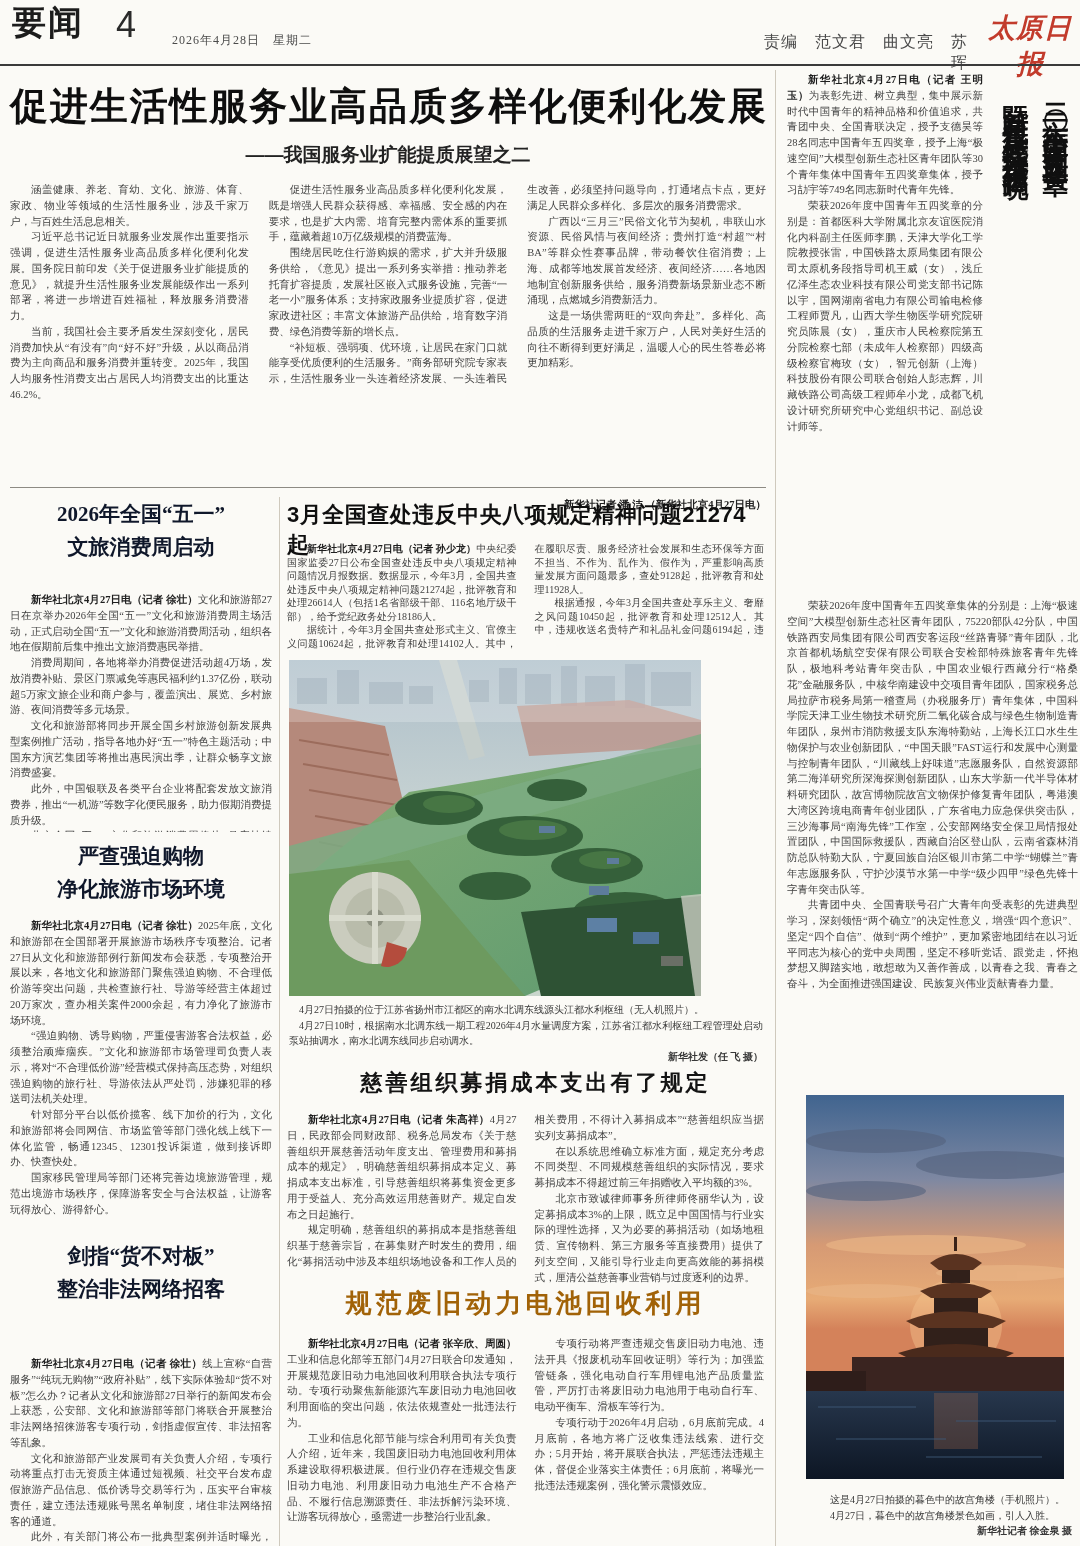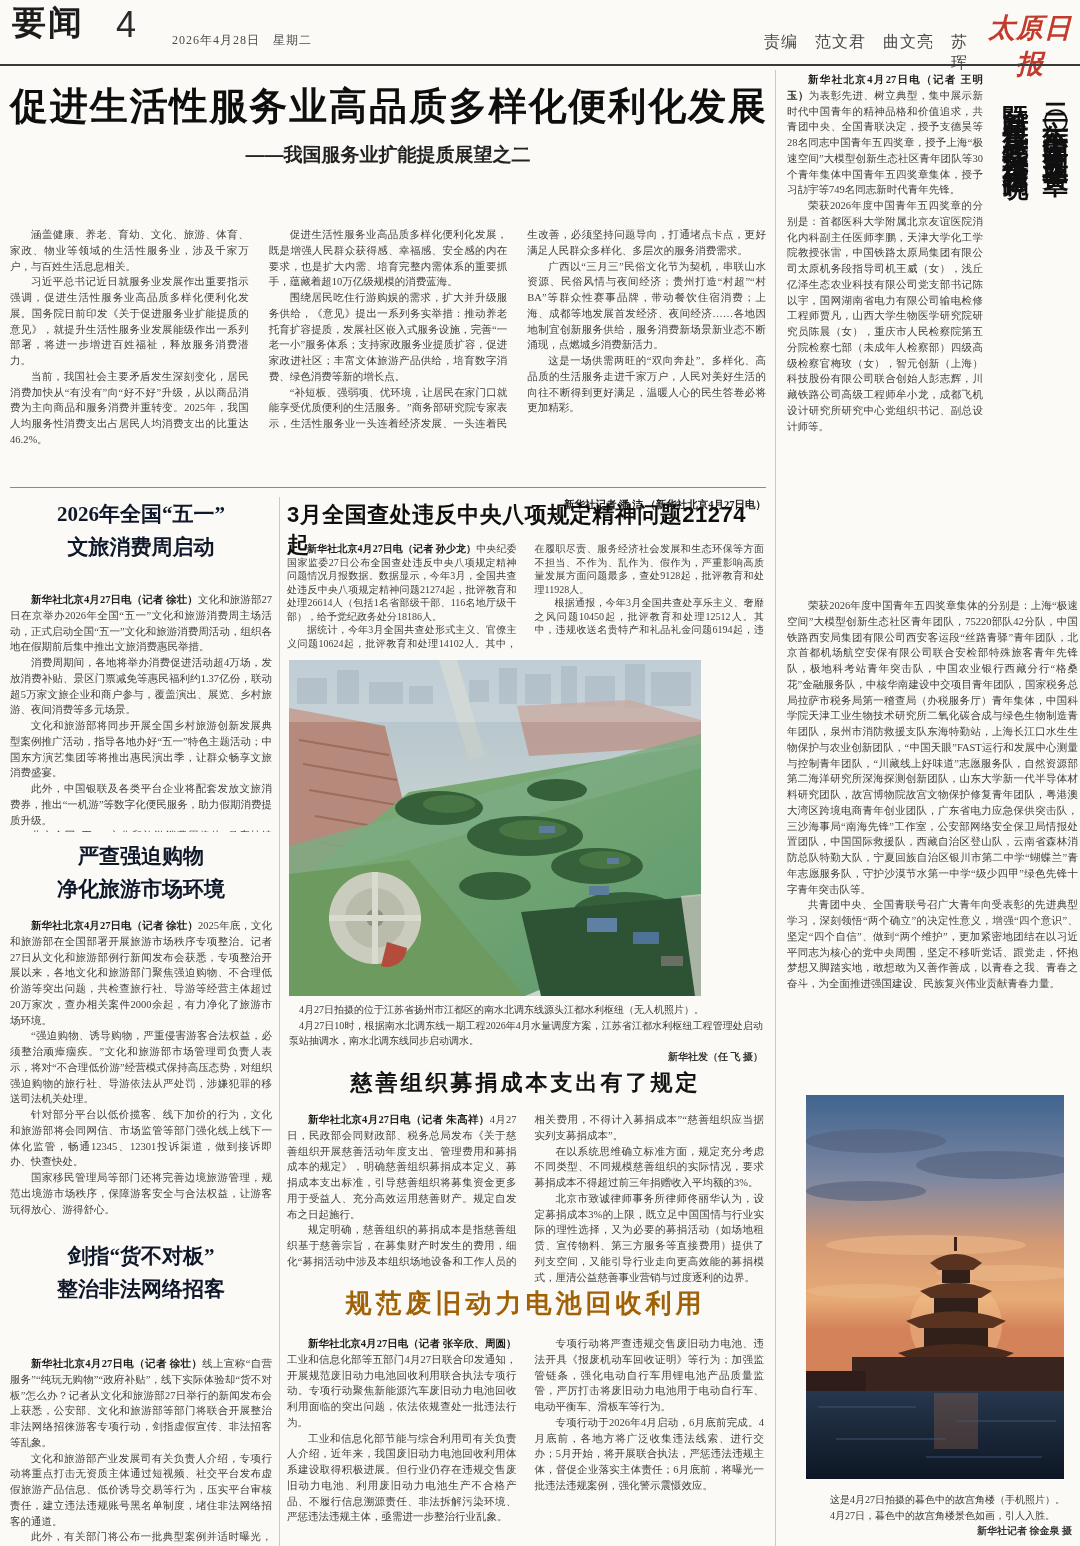--- a/index.html
+++ b/index.html
@@ -23,42 +23,42 @@
   .main-headline{left:10px;top:82px;width:756px;font-family:"Liberation Sans","DejaVu Sans",sans-serif;
                  font-weight:900;font-size:38px;line-height:1.3;color:#0e0e0e;
                  text-align:justify;text-align-last:justify;}
   .main-sub{left:10px;top:142px;width:756px;font-family:"Liberation Sans","DejaVu Sans",sans-serif;
             font-weight:700;font-size:19px;color:#222;text-align:center;}
   .body-text{font-size:10.5px;line-height:1.5;text-align:justify;overflow:hidden;color:#3f3f3f;}
   .body-text p{margin:0;text-indent:2em;}
   .body-text b{color:#1f1f1f;}
   .cols-3{column-count:3;column-gap:20px;}
   .cols-2{column-count:2;column-gap:18px;}
-  .main-body{left:10px;top:182px;width:756px;height:298px;margin-top:45px;}
+  .main-body{left:10px;top:182px;width:756px;height:298px;}
   .byline{text-align:right;text-indent:0 !important;margin-top:4px !important;font-weight:bold;color:#222;}
 
   
   .left-title{width:262px;font-weight:700;font-size:21px;color:#0f172a;text-align:center;line-height:1.55;}
   .la-title{left:10px;top:498px;}
   .lb-title{left:10px;top:840px;}
   .lc-title{left:10px;top:1240px;}
   .la-body{left:10px;top:592px;width:262px;height:240px;}
   .lb-body{left:10px;top:918px;width:262px;height:314px;}
   .lc-body{left:10px;top:1356px;width:262px;height:188px;}
 
   
   .mid-headline{left:287px;top:500px;width:477px;font-family:"Liberation Sans","DejaVu Sans",sans-serif;
                 font-weight:900;font-size:22px;color:#0f0f0f;letter-spacing:0.5px;}
   .mid-body{left:287px;top:542px;width:477px;height:112px;font-size:10px;line-height:1.35;}
   .photo1{left:289px;top:660px;width:412px;height:336px;}
   .caption{font-size:10px;line-height:1.55;color:#383838;text-align:justify;}
   .caption p{margin:0;text-indent:1em;}
   .caption .credit{font-weight:bold;text-indent:0;text-align:right;}
   .cap1{left:289px;top:1002px;width:474px;}
-  .charity-headline{left:287px;top:1068px;width:477px;font-family:"Liberation Sans","DejaVu Sans",sans-serif;
+  .charity-headline{left:297px;top:1068px;width:477px;font-family:"Liberation Sans","DejaVu Sans",sans-serif;
                     font-weight:700;font-size:22px;letter-spacing:3px;color:#141414;text-align:center;}
   .charity-body{left:287px;top:1112px;width:477px;height:178px;}
   .battery-headline{left:287px;top:1286px;width:477px;font-family:"Liberation Sans","DejaVu Sans",sans-serif;
                     font-weight:800;font-size:26px;letter-spacing:4px;color:#a16207;text-align:center;}
   .battery-body{left:287px;top:1336px;width:477px;height:208px;}
 
   
   .award-top{left:787px;top:72px;width:196px;height:522px;}
   .vert-title{left:990px;top:84px;width:88px;height:516px;writing-mode:vertical-rl;text-orientation:upright;
               font-family:"Liberation Sans","DejaVu Sans",sans-serif;font-weight:900;color:#101010;}
@@ -231,21 +231,21 @@
   <div class="abs body-text cols-2 charity-body">
       <p><b>新华社北京4月27日电（记者 朱高祥）</b>4月27日，民政部会同财政部、税务总局发布《关于慈善组织开展慈善活动年度支出、管理费用和募捐成本的规定》，明确慈善组织募捐成本定义、募捐成本支出标准，引导慈善组织将募集资金更多用于受益人、充分高效运用慈善财产。规定自发布之日起施行。</p>
       <p>规定明确，慈善组织的募捐成本是指慈善组织基于慈善宗旨，在募集财产时发生的费用，细化“募捐活动中涉及本组织场地设备和工作人员的相关费用，不得计入募捐成本”“慈善组织应当据实列支募捐成本”。</p>
       <p>在以系统思维确立标准方面，规定充分考虑不同类型、不同规模慈善组织的实际情况，要求募捐成本不得超过前三年捐赠收入平均额的3%。</p>
       <p>北京市致诚律师事务所律师佟丽华认为，设定募捐成本3%的上限，既立足中国国情与行业实际的理性选择，又为必要的募捐活动（如场地租赁、宣传物料、第三方服务等直接费用）提供了列支空间，又能引导行业走向更高效能的募捐模式，厘清公益慈善事业营销与过度逐利的边界。</p>
     </div>
 
   <h2 class="abs battery-headline" style="margin:0;">规范废旧动力电池回收利用</h2>
   <div class="abs body-text cols-2 battery-body">
       <p><b>新华社北京4月27日电（记者 张辛欣、周圆）</b>工业和信息化部等五部门4月27日联合印发通知，开展规范废旧动力电池回收利用联合执法专项行动。专项行动聚焦新能源汽车废旧动力电池回收利用面临的突出问题，依法依规查处一批违法行为。</p>
-      <p>工业和信息化部节能与综合利用司有关负责人介绍，近年来，我国废旧动力电池回收利用体系建设取得积极进展。但行业仍存在违规交售废旧动力电池、利用废旧动力电池生产不合格产品、不履行信息溯源责任、非法拆解污染环境、严惩违法违规主体，亟需进一步整治行业乱象。</p>
+      <p>工业和信息化部节能与综合利用司有关负责人介绍，近年来，我国废旧动力电池回收利用体系建设取得积极进展。但行业仍存在违规交售废旧动力电池、利用废旧动力电池生产不合格产品、不履行信息溯源责任、非法拆解污染环境、让游客玩得放心，亟需进一步整治行业乱象。</p>
       <p>专项行动将严查违规交售废旧动力电池、违法开具《报废机动车回收证明》等行为；加强监管链条，强化电动自行车用锂电池产品质量监管，严厉打击将废旧动力电池用于电动自行车、电动平衡车、滑板车等行为。</p>
       <p>专项行动于2026年4月启动，6月底前完成。4月底前，各地方将广泛收集违法线索、进行交办；5月开始，将开展联合执法，严惩违法违规主体，督促企业落实主体责任；6月底前，将曝光一批违法违规案例，强化警示震慑效应。</p>
     </div>
 
   <div class="abs body-text award-top">
       <p><b>新华社北京4月27日电（记者 王明玉）</b>为表彰先进、树立典型，集中展示新时代中国青年的精神品格和价值追求，共青团中央、全国青联决定，授予支德昊等28名同志中国青年五四奖章，授予上海“极速空间”大模型创新生态社区青年团队等30个青年集体中国青年五四奖章集体，授予习劼宇等749名同志新时代青年先锋。</p>
       <p>荣获2026年度中国青年五四奖章的分别是：首都医科大学附属北京友谊医院消化内科副主任医师李鹏，天津大学化工学院教授张雷，中国铁路太原局集团有限公司太原机务段指导司机王威（女），浅丘亿泽生态农业科技有限公司党支部书记陈以宇，国网湖南省电力有限公司输电检修工程师贾凡，山西大学生物医学研究院研究员陈晨（女），重庆市人民检察院第五分院检察七部（未成年人检察部）四级高级检察官梅玫（女），智元创新（上海）科技股份有限公司联合创始人彭志辉，川藏铁路公司高级工程师牟小龙，成都飞机设计研究所研究中心党组织书记、副总设计师等。</p>
     </div>
 
   <div class="abs vert-title">

